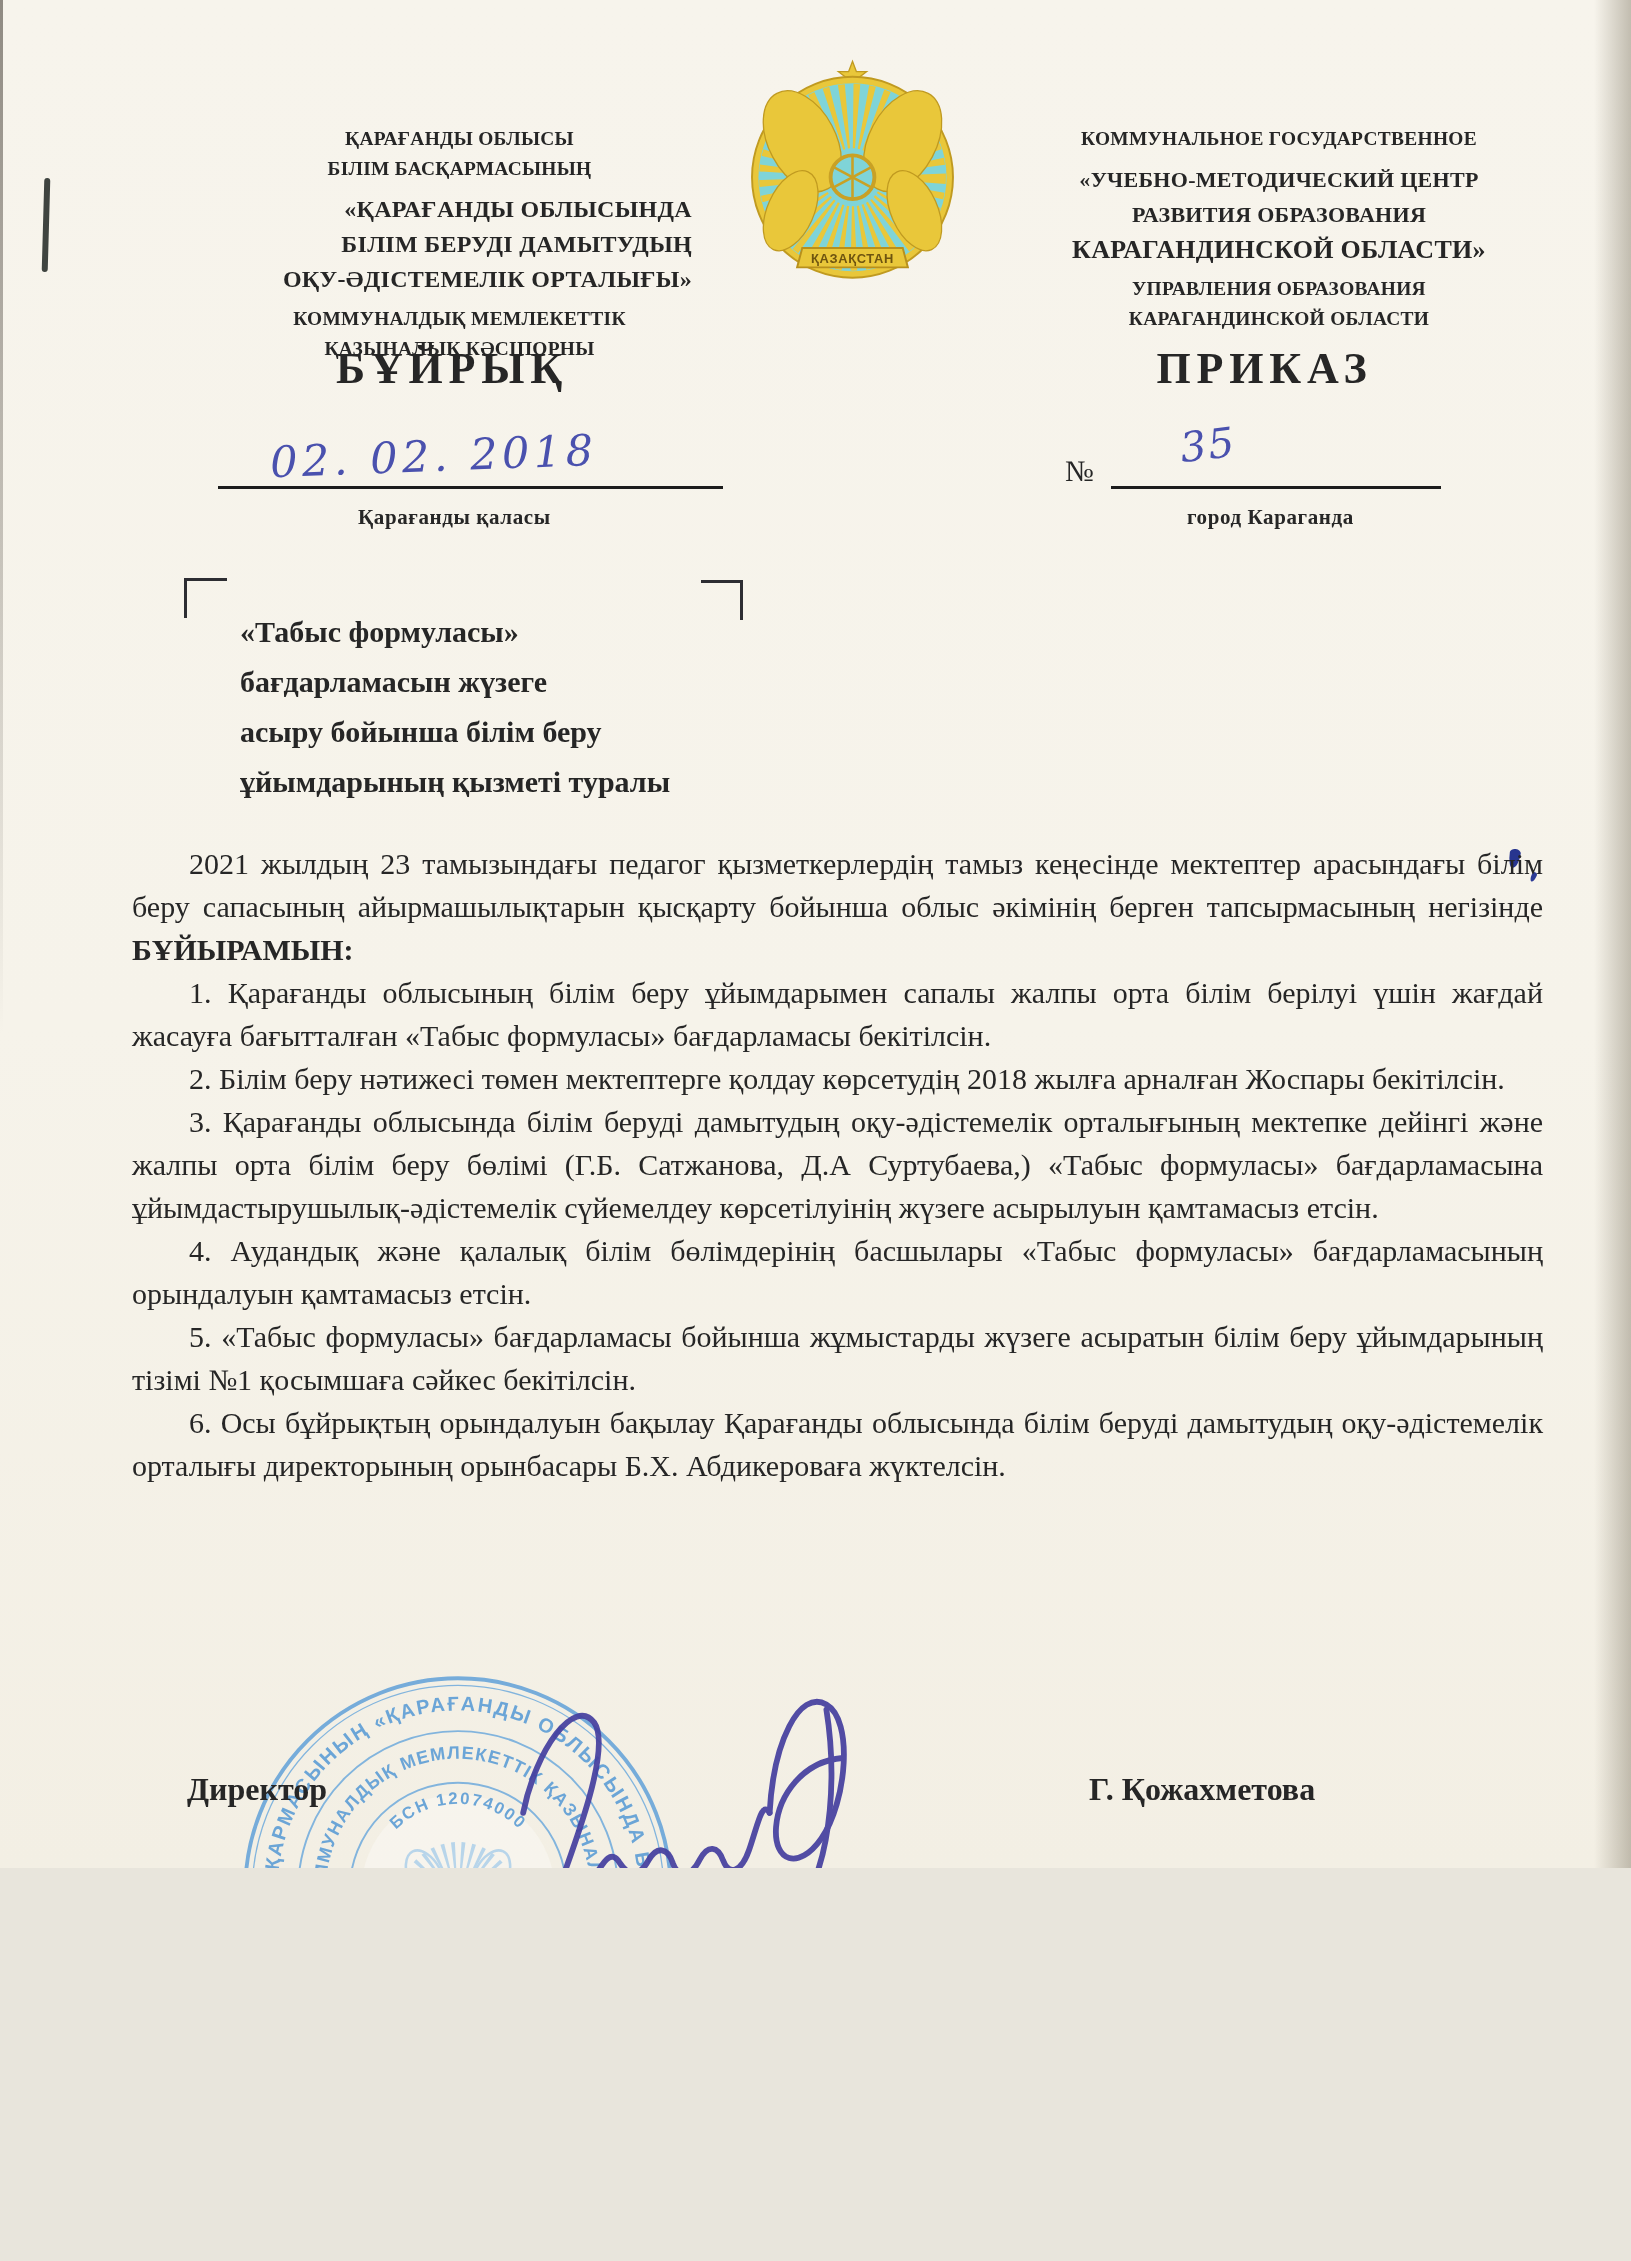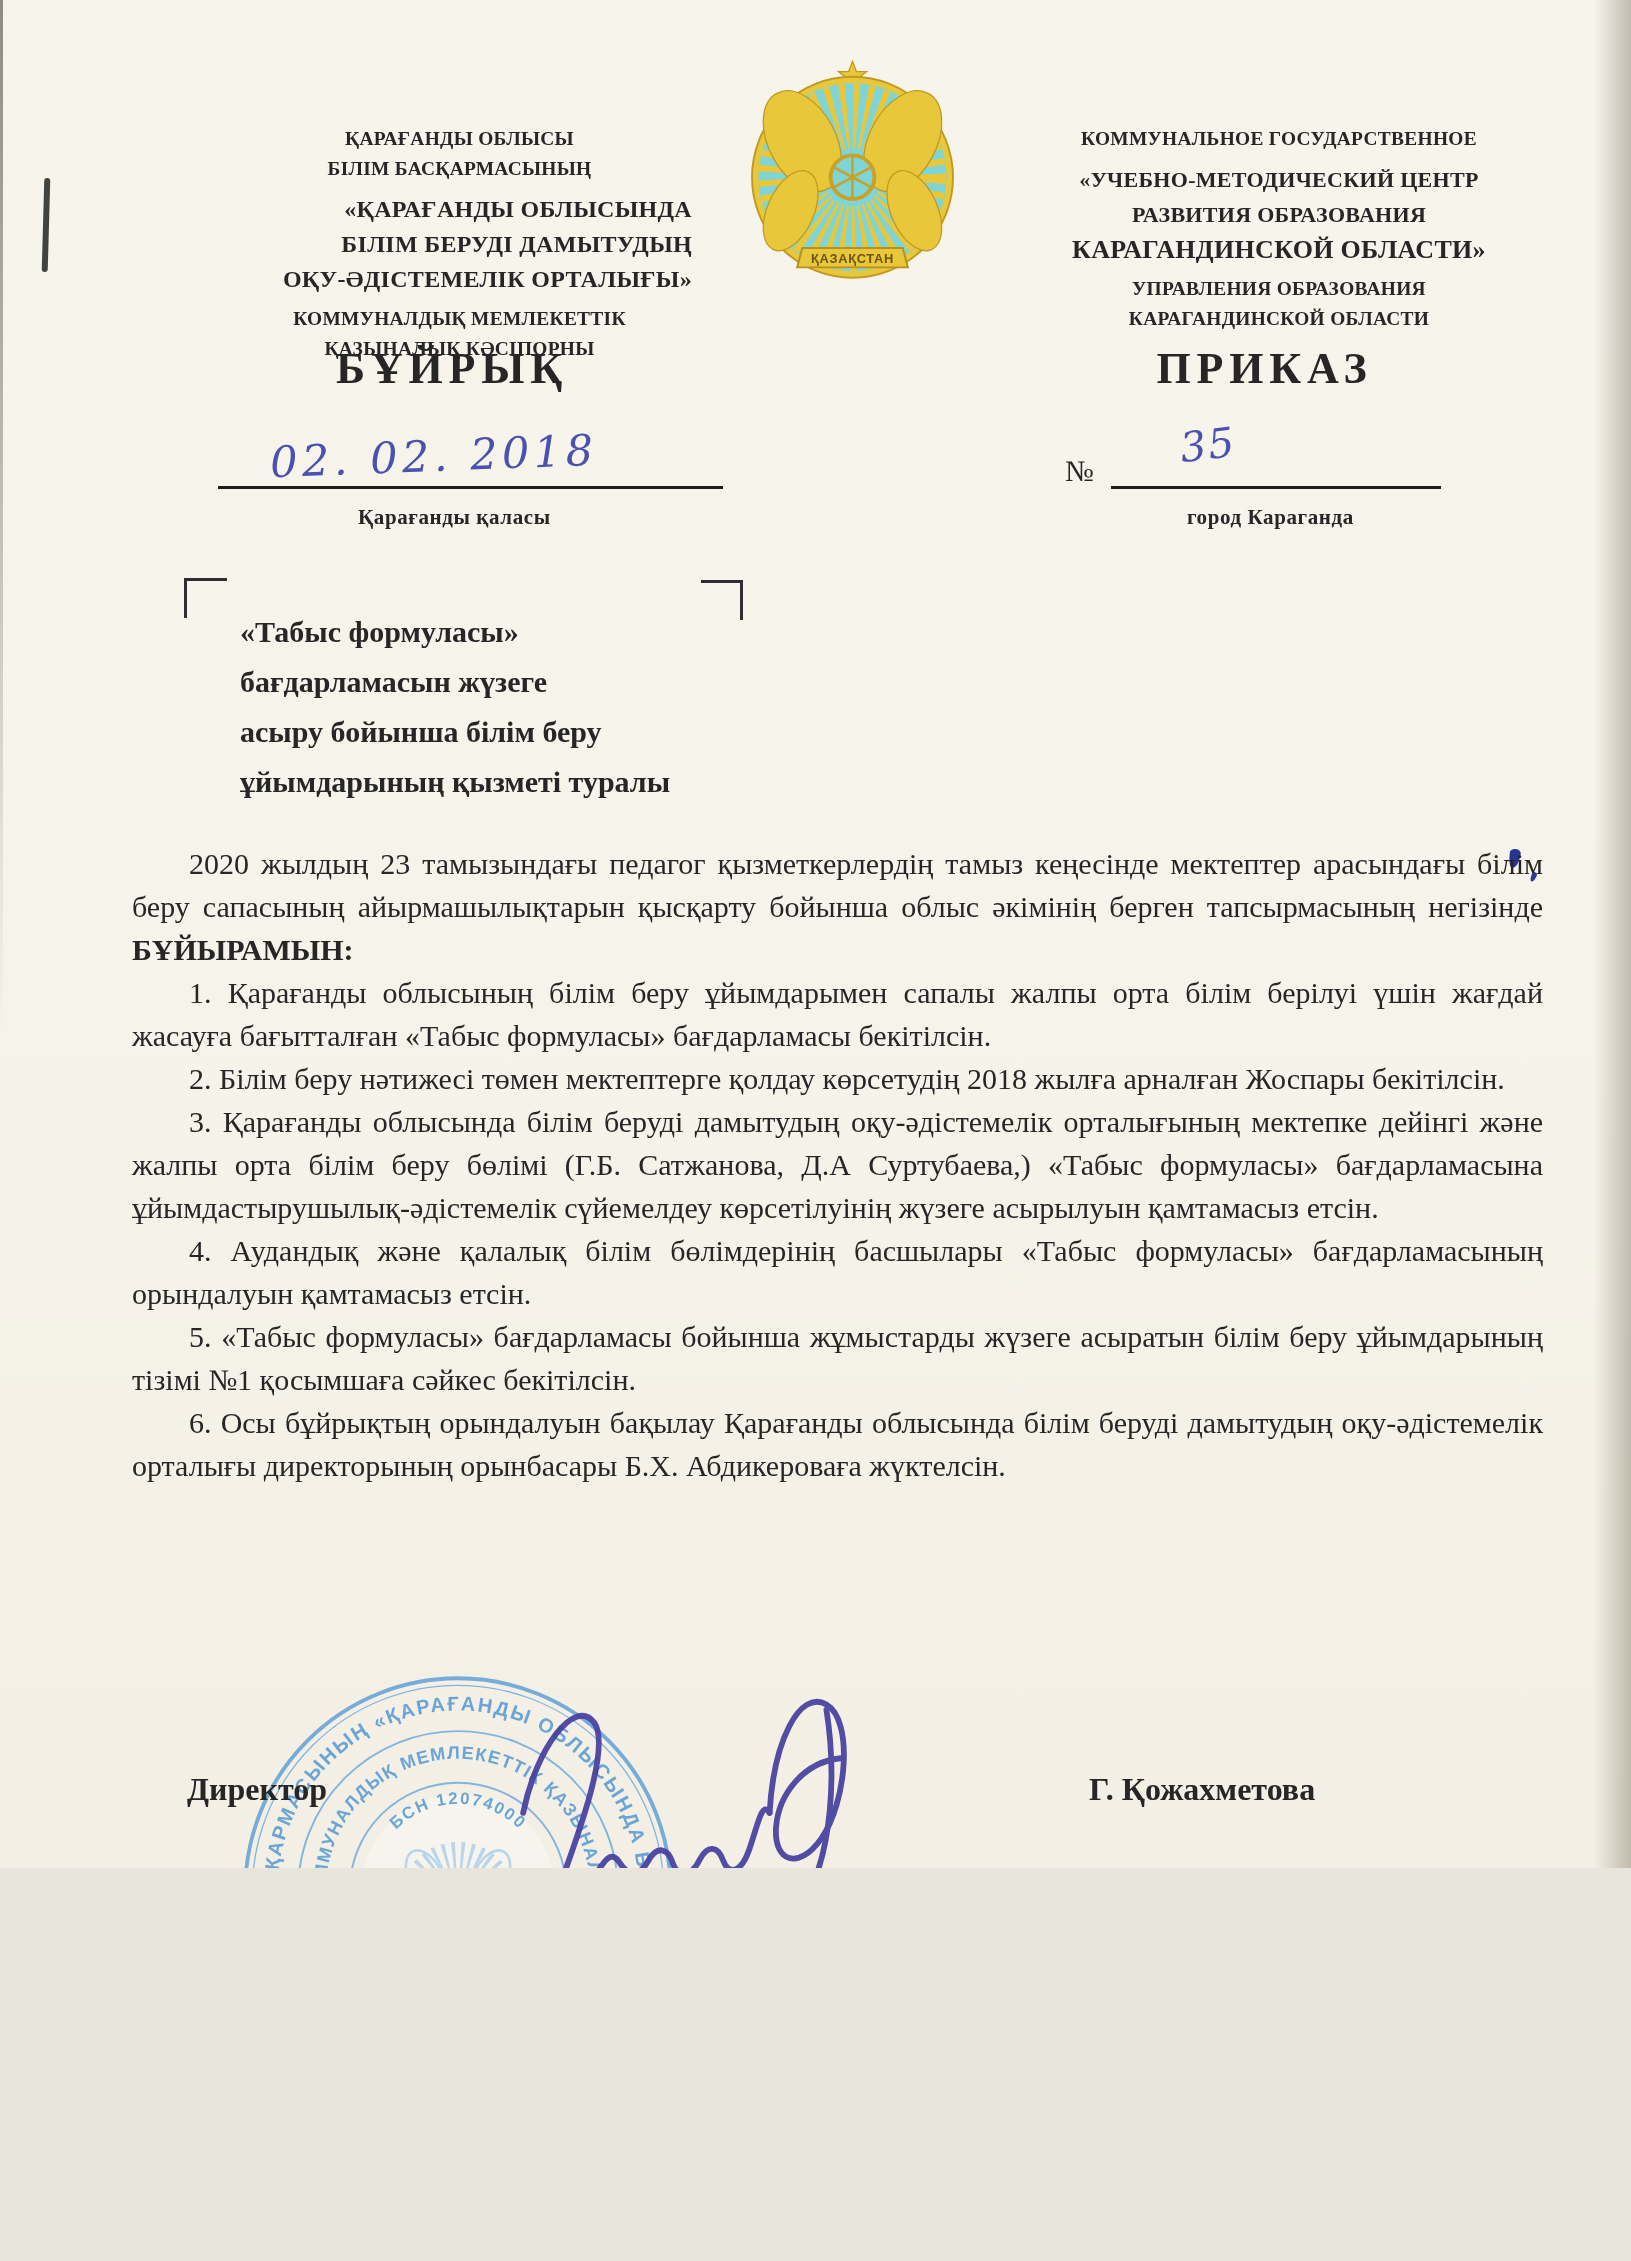--- a/index.html
+++ b/index.html
@@ -115,21 +115,21 @@
   <div class="abs bracket-left"></div>
   <div class="abs bracket-right"></div>
   <div class="abs subject">
     <div>«Табыс формуласы»</div>
     <div>бағдарламасын жүзеге</div>
     <div>асыру бойынша білім беру</div>
     <div>ұйымдарының қызметі туралы</div>
   </div>
 
   <div class="abs body-text">
-    <p><span>2020 жылдың 23 тамызындағы педагог қызметкерлердің тамыз кеңесінде мектептер арасындағы білім беру сапасының айырмашылықтарын қысқарту бойынша облыс әкімінің берген тапсырмасының негізінде</span> <b>БҰЙЫРАМЫН:</b></p>
+    <p><span>2021 жылдың 23 тамызындағы педагог қызметкерлердің тамыз кеңесінде мектептер арасындағы білім беру сапасының айырмашылықтарын қысқарту бойынша облыс әкімінің берген тапсырмасының негізінде</span> <b>БҰЙЫРАМЫН:</b></p>
     <p>1. Қарағанды облысының білім беру ұйымдарымен сапалы жалпы орта білім берілуі үшін жағдай жасауға бағытталған «Табыс формуласы» бағдарламасы бекітілсін.</p>
     <p>2. Білім беру нәтижесі төмен мектептерге қолдау көрсетудің 2018 жылға арналған Жоспары бекітілсін.</p>
     <p>3. Қарағанды облысында білім беруді дамытудың оқу-әдістемелік орталығының мектепке дейінгі және жалпы орта білім беру бөлімі (Г.Б. Сатжанова, Д.А Суртубаева,) «Табыс формуласы» бағдарламасына ұйымдастырушылық-әдістемелік сүйемелдеу көрсетілуінің жүзеге асырылуын қамтамасыз етсін.</p>
     <p>4. Аудандық және қалалық білім бөлімдерінің басшылары «Табыс формуласы» бағдарламасының орындалуын қамтамасыз етсін.</p>
     <p>5. «Табыс формуласы» бағдарламасы бойынша жұмыстарды жүзеге асыратын білім беру ұйымдарының тізімі №1 қосымшаға сәйкес бекітілсін.</p>
     <p>6. Осы бұйрықтың орындалуын бақылау Қарағанды облысында білім беруді дамытудың оқу-әдістемелік орталығы директорының орынбасары Б.Х. Абдикероваға жүктелсін.</p>
   </div>
 
   <svg class="abs z2" style="left:213px;top:1646px;" width="490" height="490" viewBox="0 0 760 760">
     <defs>

